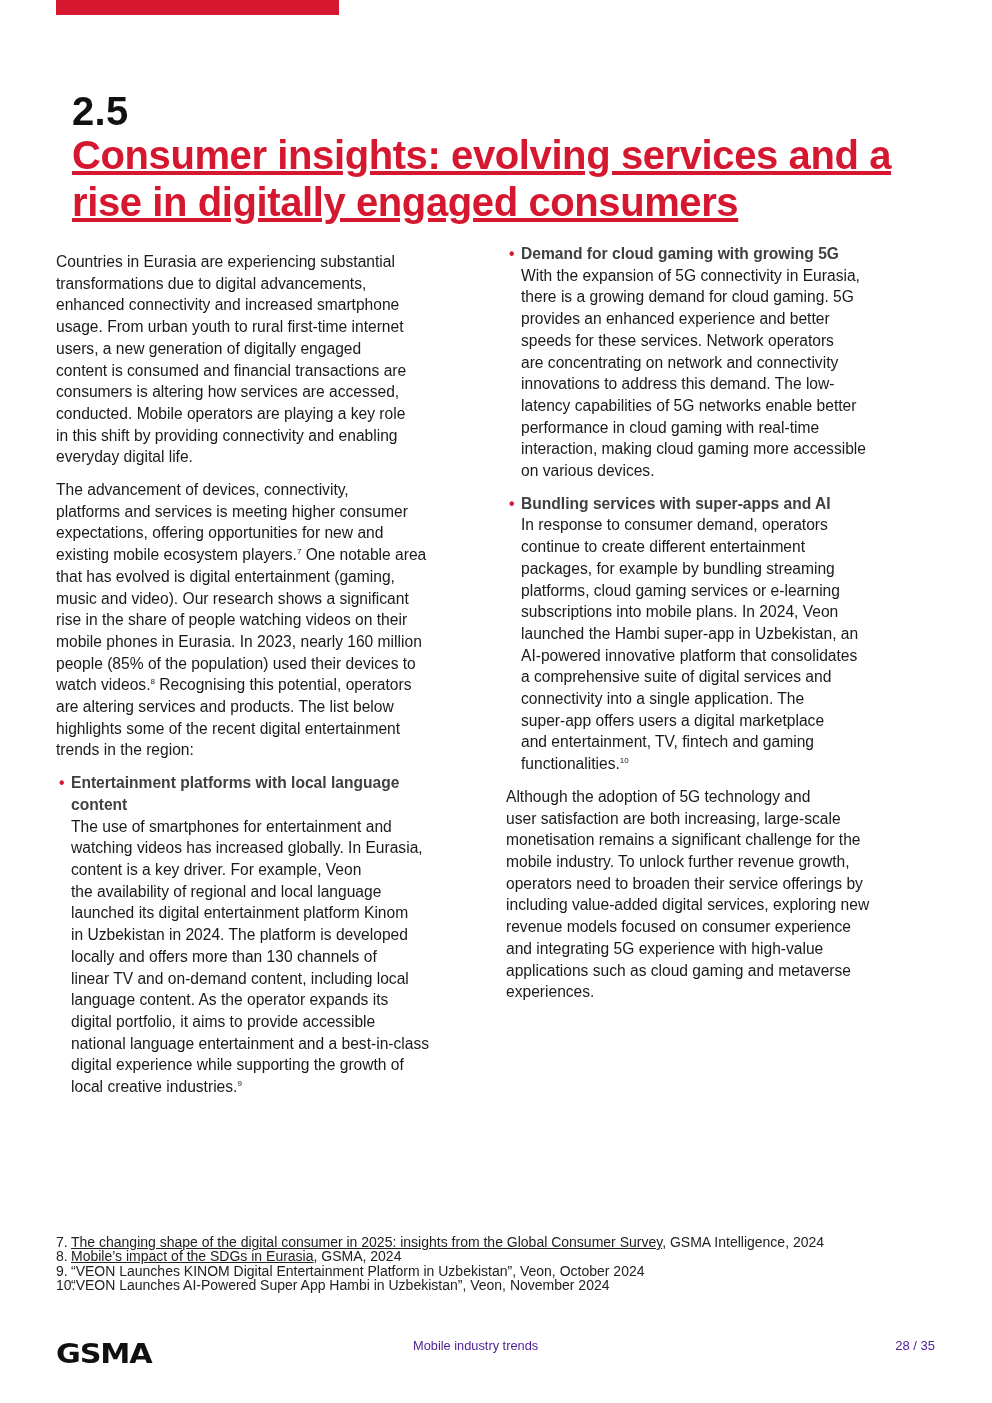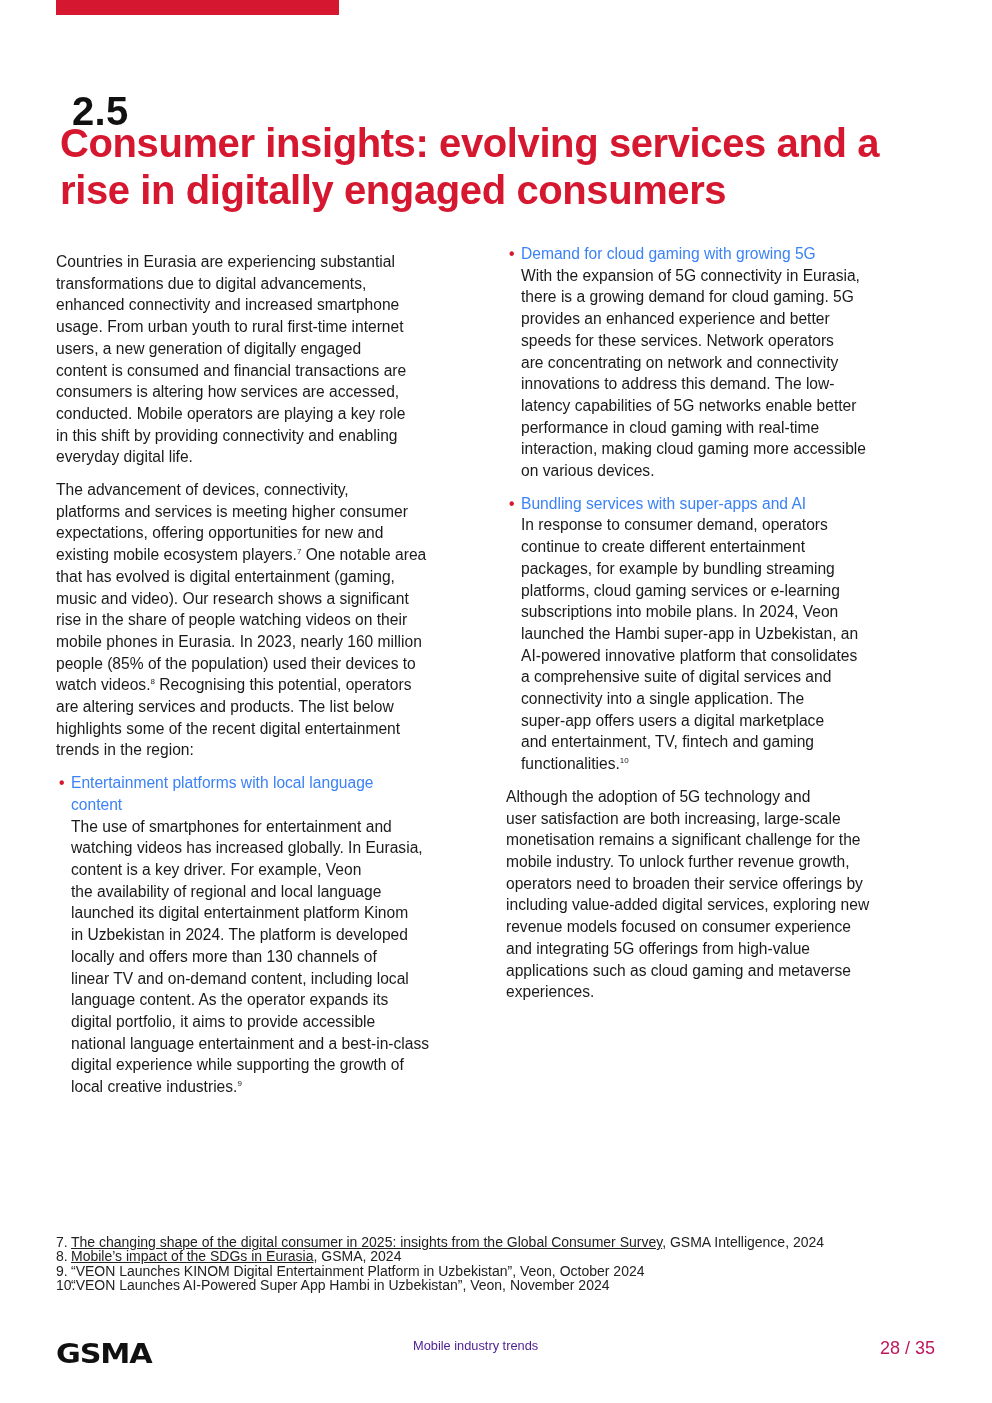--- a/index.html
+++ b/index.html
@@ -11,39 +11,39 @@
   .title { position: absolute; left: 56px; top: 116px; width: 900px; font-size: 40px; font-weight: bold;
            color: #d5182f; line-height: 47px; letter-spacing: -0.4px; }
   .title span { display: block; white-space: nowrap; }
   .col { position: absolute; top: 243px; font-size: 15.6px; line-height: 21.7px; }
   .col-left { left: 56px; width: 440px; }
   .col-right { left: 506px; width: 440px; }
   .para { margin: 8px 0 11px 0; }
   .line { display: block; white-space: nowrap; }
   .bullet { position: relative; padding-left: 15px; margin: 0 0 11px 0; }
   .bullet-dot { position: absolute; left: 3px; top: 0; color: #d5182f; font-weight: bold; }
-  .bullet-head { display: block; color: #3b82f6; font-weight: normal; white-space: nowrap; }
+  .bullet-head { display: block; color: #404040; font-weight: bold; white-space: nowrap; }
   sup { font-size: 8px; line-height: 0; vertical-align: 6px; }
   .footnotes { position: absolute; left: 56px; top: 1235px; font-size: 14px; line-height: 14.4px; color: #222; }
   .fn { display: block; white-space: nowrap; }
   .fn-num { display: inline-block; width: 15px; }
   .fn a { color: #222; text-decoration: underline; }
   .footer-logo { position: absolute; left: 56px; top: 1338px; font-size: 27px; font-weight: 900;
                  letter-spacing: -1px; color: #111; transform: scaleX(1.12); transform-origin: left center;
                  font-family: "DejaVu Sans", sans-serif; }
   .footer-center { position: absolute; left: 413px; top: 1338px; font-size: 12.8px; color: #4c1d95; }
-  .footer-page { position: absolute; right: 57px; top: 1338px; font-size: 18px; color: #be185d; margin-left: 44px; }
+  .footer-page { position: absolute; right: 57px; top: 1338px; font-size: 13px; color: #4c1d95; margin-left: 44px; }
 </style>
 </head>
 <body>
 
 <div class="top-bar"></div>
 
 <div class="section-num">2.5</div>
-<h1 class="title" style="margin:4px;">
+<h1 class="title" style="margin:16px;text-decoration:underline;">
   <span>Consumer insights: evolving services and a</span>
   <span>rise in digitally engaged consumers</span>
 </h1>
 
 <div class="col col-left">
   <p class="para">
     <span class="line">Countries in Eurasia are experiencing substantial</span>
     <span class="line">transformations due to digital advancements,</span>
     <span class="line">enhanced connectivity and increased smartphone</span>
     <span class="line">usage. From urban youth to rural first-time internet</span>
@@ -125,21 +125,21 @@
   </div>
 
   <p class="para">
     <span class="line">Although the adoption of 5G technology and</span>
     <span class="line">user satisfaction are both increasing, large-scale</span>
     <span class="line">monetisation remains a significant challenge for the</span>
     <span class="line">mobile industry. To unlock further revenue growth,</span>
     <span class="line">operators need to broaden their service offerings by</span>
     <span class="line">including value-added digital services, exploring new</span>
     <span class="line">revenue models focused on consumer experience</span>
-    <span class="line">and integrating 5G offerings from high-value</span>
+    <span class="line">and integrating 5G experience with high-value</span>
     <span class="line">applications such as cloud gaming and metaverse</span>
     <span class="line">experiences.</span>
   </p>
 </div>
 
 <div class="footnotes">
   <span class="fn"><span class="fn-num">7.</span><a>The changing shape of the digital consumer in 2025: insights from the Global Consumer Survey</a><span>, GSMA Intelligence, 2024</span></span>
   <span class="fn"><span class="fn-num">8.</span><a>Mobile’s impact of the SDGs in Eurasia</a><span>, GSMA, 2024</span></span>
   <span class="fn"><span class="fn-num">9.</span><span>“VEON Launches KINOM Digital Entertainment Platform in Uzbekistan”, Veon, October 2024</span></span>
   <span class="fn"><span class="fn-num" style="width:15px;">10.</span><span>“VEON Launches AI-Powered Super App Hambi in Uzbekistan”, Veon, November 2024</span></span>

